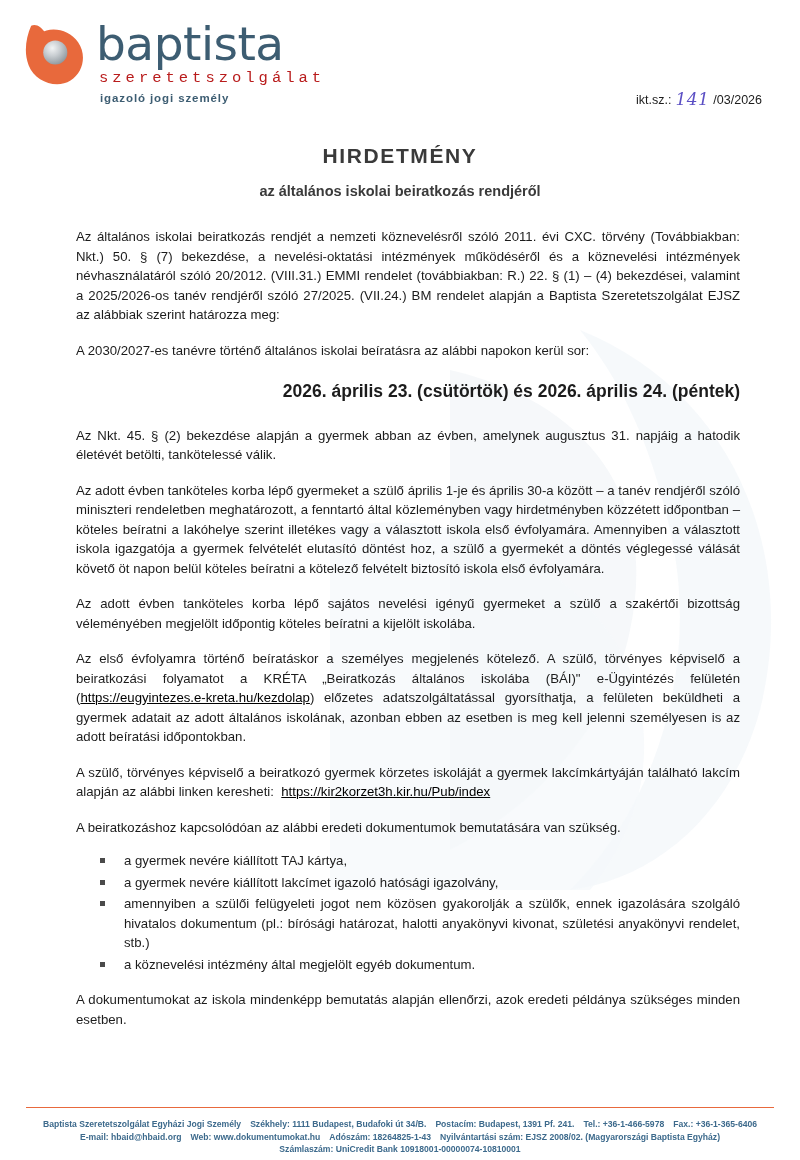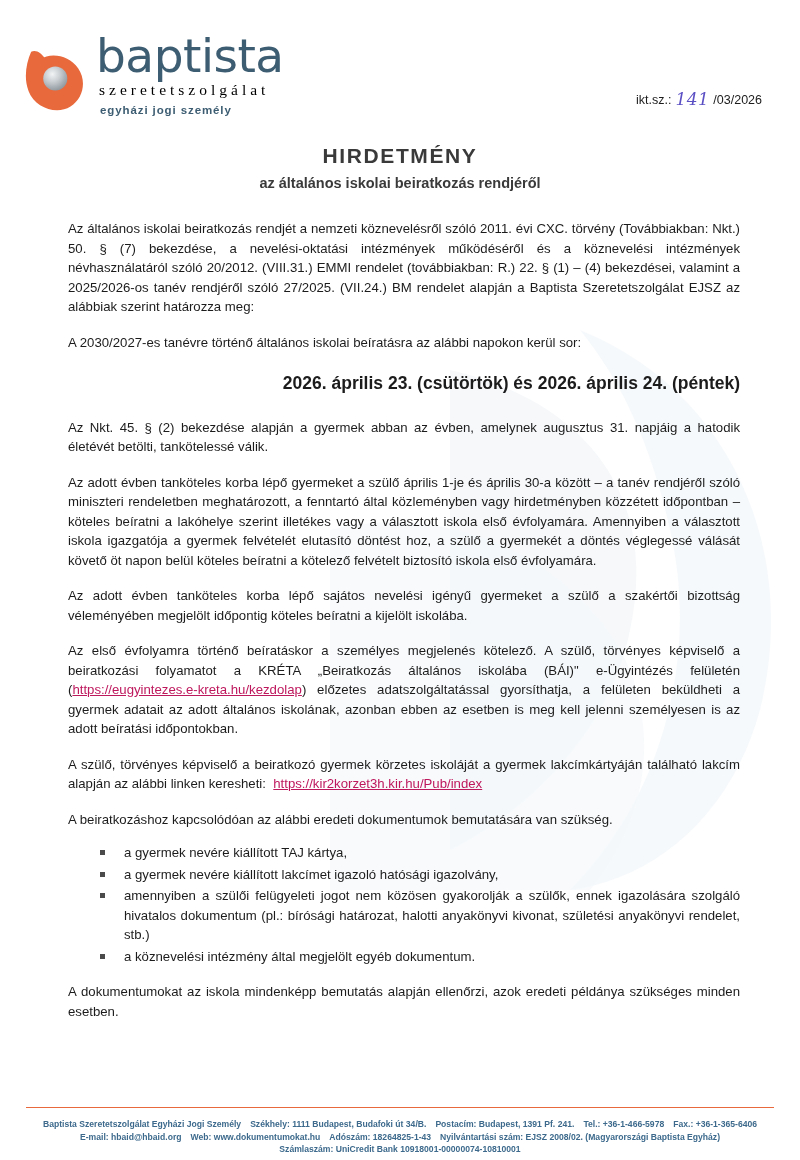--- a/index.html
+++ b/index.html
@@ -40,43 +40,42 @@
   
   .header {
     position: relative;
     height: 128px;
   }
   .logo-wrap {
     position: absolute;
     left: 22px;
     top: 18px;
     display: flex;
-    align-items: flex-end;
-    margin-top: 12px;
+    align-items: flex-start;
   }
   .logo-mark {
     width: 64px;
     height: 66px;
     margin-right: 10px;
     margin-top: 4px;
   }
   .logo-text { position: relative; top: 2px; }
   .logo-main {
     font-family: "DejaVu Sans", sans-serif;
     font-size: 47px;
     line-height: 47px;
     color: #3d5d72;
     letter-spacing: -0.5px;
     font-weight: 400;
   }
   .logo-sub {
-    font-family: Liberation Serif, serif;
+    font-family: Liberation Mono, monospace;
     font-size: 15.5px;
     letter-spacing: 4.0px;
-    color: #000000;
+    color: #b91c1c;
     margin-top: 2px;
     margin-left: 3px;
   }
   .logo-sub2 {
     font-family: "Liberation Sans", sans-serif;
     font-size: 11.5px;
     font-weight: bold;
     letter-spacing: 0.9px;
     color: #3d5d72;
     margin-top: 5px;
@@ -109,53 +108,53 @@
     font-weight: bold;
     letter-spacing: 1.6px;
     color: #3a3a3a;
     margin-top: 16px;
   }
   .subtitle {
     text-align: center;
     font-size: 14.5px;
     font-weight: bold;
     color: #3a3a3a;
-    margin-top: 7px;
+    margin-top: 15px;
   }
 
   
   .content {
     margin: 0 60px 0 68px;
     font-size: 13.2px;
     line-height: 19.5px;
   }
   p.just {
     text-align: justify;
-    margin: 0 0 16px 0;
+    margin: 0 0 16px 8px;
   }
   p.tight { margin-bottom: 14px; }
   p.first { margin-top: 28px; }
 
   .dates {
     text-align: right;
     font-size: 17.5px;
     font-weight: bold;
     color: #1c1c1c;
     margin: 22px 0 24px 0;
   }
   .callout {
     text-align: justify;
     font-size: 14.2px;
     font-weight: bold;
     line-height: 20px;
     margin: 0 0 22px 0;
   }
 
   a.lnk {
-    color: #be185d;
+    color: #000000;
   }
 
   
   ul.docs {
     list-style: none;
     margin: 2px 0 16px 0;
     padding: 0 0 0 30px;
   }
   ul.docs li {
     position: relative;
@@ -225,21 +224,21 @@
             <stop offset="45%" stop-color="#c9ced2"></stop>
             <stop offset="100%" stop-color="#8e979d"></stop>
           </radialGradient>
         </defs>
         <path d="M14 6 C 6 24, 2 48, 10 68 C 20 94, 54 106, 76 92 C 96 80, 102 52, 88 32 C 74 12, 46 6, 28 18 C 16 26, 14 42, 22 52 C 30 62, 48 62, 54 52 C 58 45, 54 36, 46 36 C 41 36, 37 40, 37 45 L 37 18 C 30 8, 22 2, 14 6 Z" fill="#e8693c"></path>
         <circle cx="52" cy="48" r="19" fill="url(#sphereGrad)"></circle>
       </svg>
       <div class="logo-text">
         <div class="logo-main">baptista</div>
         <div class="logo-sub">szeretetszolgálat</div>
-        <div class="logo-sub2">egyházi jogi személy</div>
+        <div class="logo-sub2">igazoló jogi személy</div>
       </div>
     </div>
 
     <div class="iktsz">
       <span>ikt.sz.:</span><span class="hand">141</span><span>/03/2026</span>
     </div>
   </div>
 
   <div class="title">HIRDETMÉNY</div>
   <div class="subtitle">az általános iskolai beiratkozás rendjéről</div>

